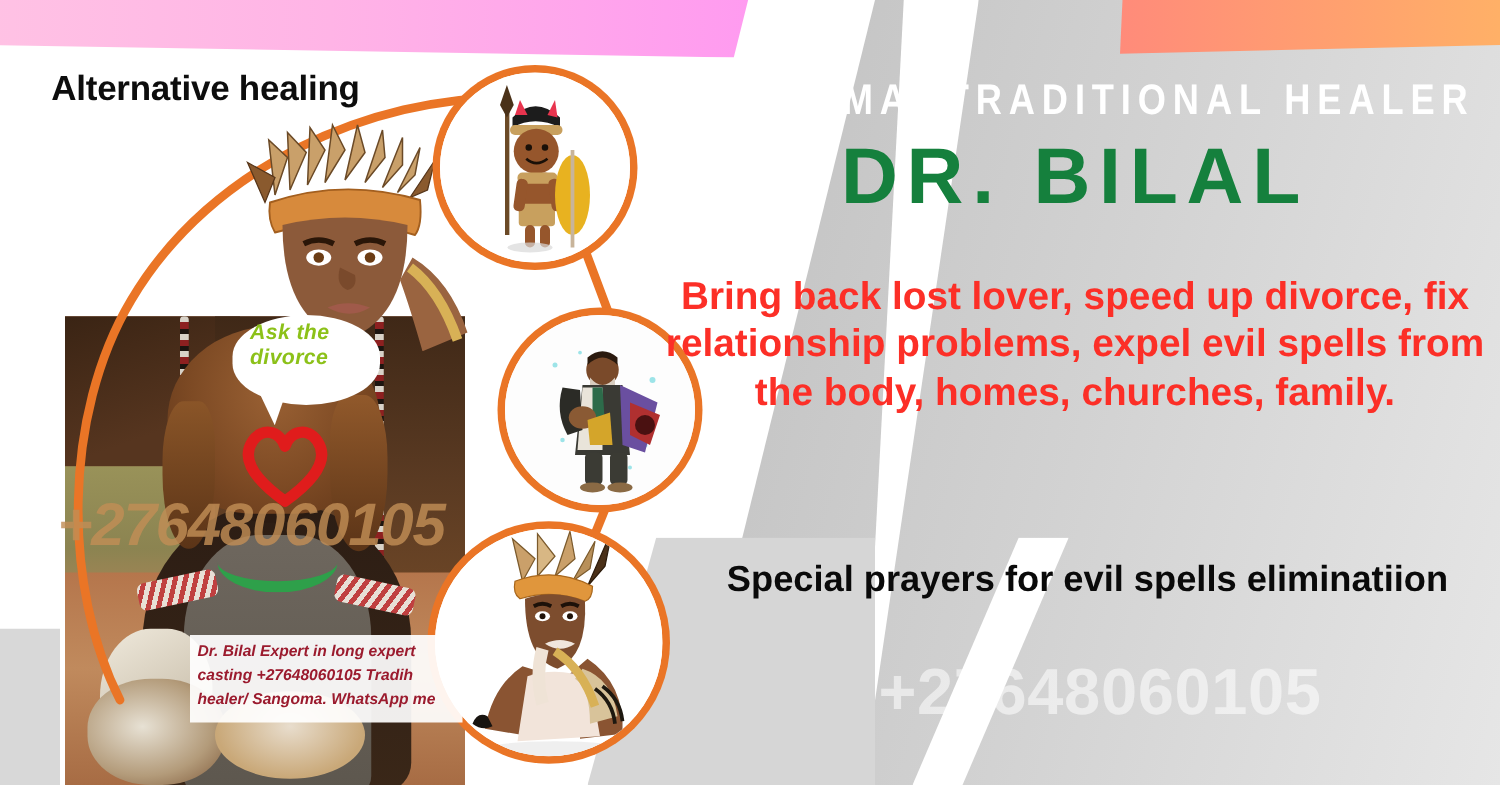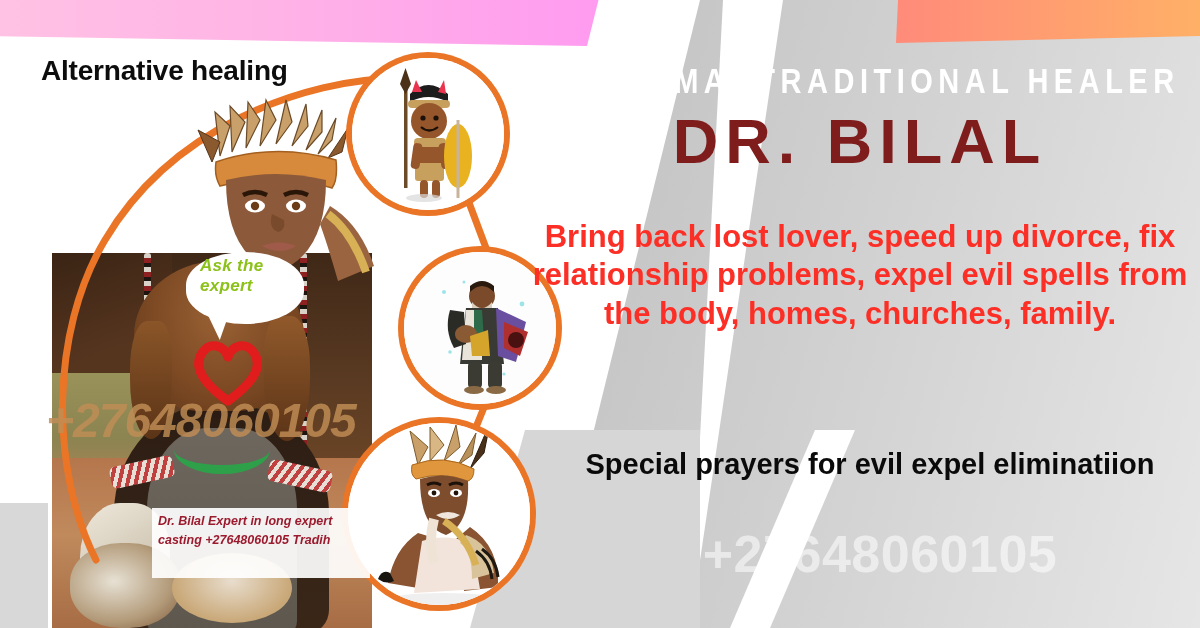--- a/index.html
+++ b/index.html
@@ -200,21 +200,21 @@
   
   .kicker{
     position:absolute;left:540px;top:62px;width:640px;
     text-align:center;color:#ffffff;
     font-size:29px;font-weight:bold;letter-spacing:5.5px;
     font-family:"Liberation Sans",sans-serif;
     transform:scaleY(1.18);transform-origin:top center;
   }
   .bigname{
     position:absolute;left:540px;top:110px;width:640px;
-    text-align:center;color:#7f1d1d;
+    text-align:center;color:#15803d;
     font-size:63px;font-weight:bold;letter-spacing:7px;
     line-height:1;
   }
   .redblock{
     position:absolute;left:530px;top:218px;width:660px;
     text-align:center;color:#fc2f27;
     font-size:31px;font-weight:bold;line-height:1.24;
   }
   .blackblock{
     position:absolute;left:560px;top:446px;width:620px;
@@ -404,33 +404,34 @@
       <path d="M86 96 Q80 118 86 140" stroke="#efe3d6" stroke-width="10" fill="none"></path>
       <path d="M42 150 Q34 146 30 156 Q38 162 46 158 Z" fill="#181410"></path>
       <ellipse cx="96" cy="176" rx="54" ry="6" fill="#e4e4e4" opacity=".6"></ellipse>
     </svg>
   </div>
 
   <div class="phone-overlay">+27648060105</div>
 
   <div class="bubble"></div>
   <div class="bubble-tail"></div>
-  <div class="bubble-text">Ask the expert</div>
+  <div class="bubble-text">Ask the divorce</div>
 
   <svg class="heart" viewBox="0 0 76 70">
     <path d="M38 64 C 10 44 4 28 12 16 C 20 4 34 8 38 20 C 42 8 56 4 64 16 C 72 28 66 44 38 64 Z" fill="none" stroke="#e01c1c" stroke-width="9" stroke-linejoin="round"></path>
   </svg>
 
   <div class="caption-box"></div>
   <div class="caption-text">
     <div>Dr. Bilal Expert in long expert</div>
     <div>casting +27648060105 Tradih</div>
+    <div>healer/ Sangoma. WhatsApp me</div>
   </div>
 
   <div class="title-left">Alternative healing</div>
 
   <div class="kicker">SANGOMA/ TRADITIONAL HEALER</div>
   <div class="bigname">DR. BILAL</div>
   <div class="redblock">Bring back lost lover, speed up divorce, fix relationship problems, expel evil spells from the body, homes, churches, family.</div>
-  <div class="blackblock">Special prayers for  evil expel eliminatiion</div>
+  <div class="blackblock">Special prayers for  evil spells eliminatiion</div>
   <div class="ghostphone">+27648060105</div>
 
 </div>
 
 </body></html>

